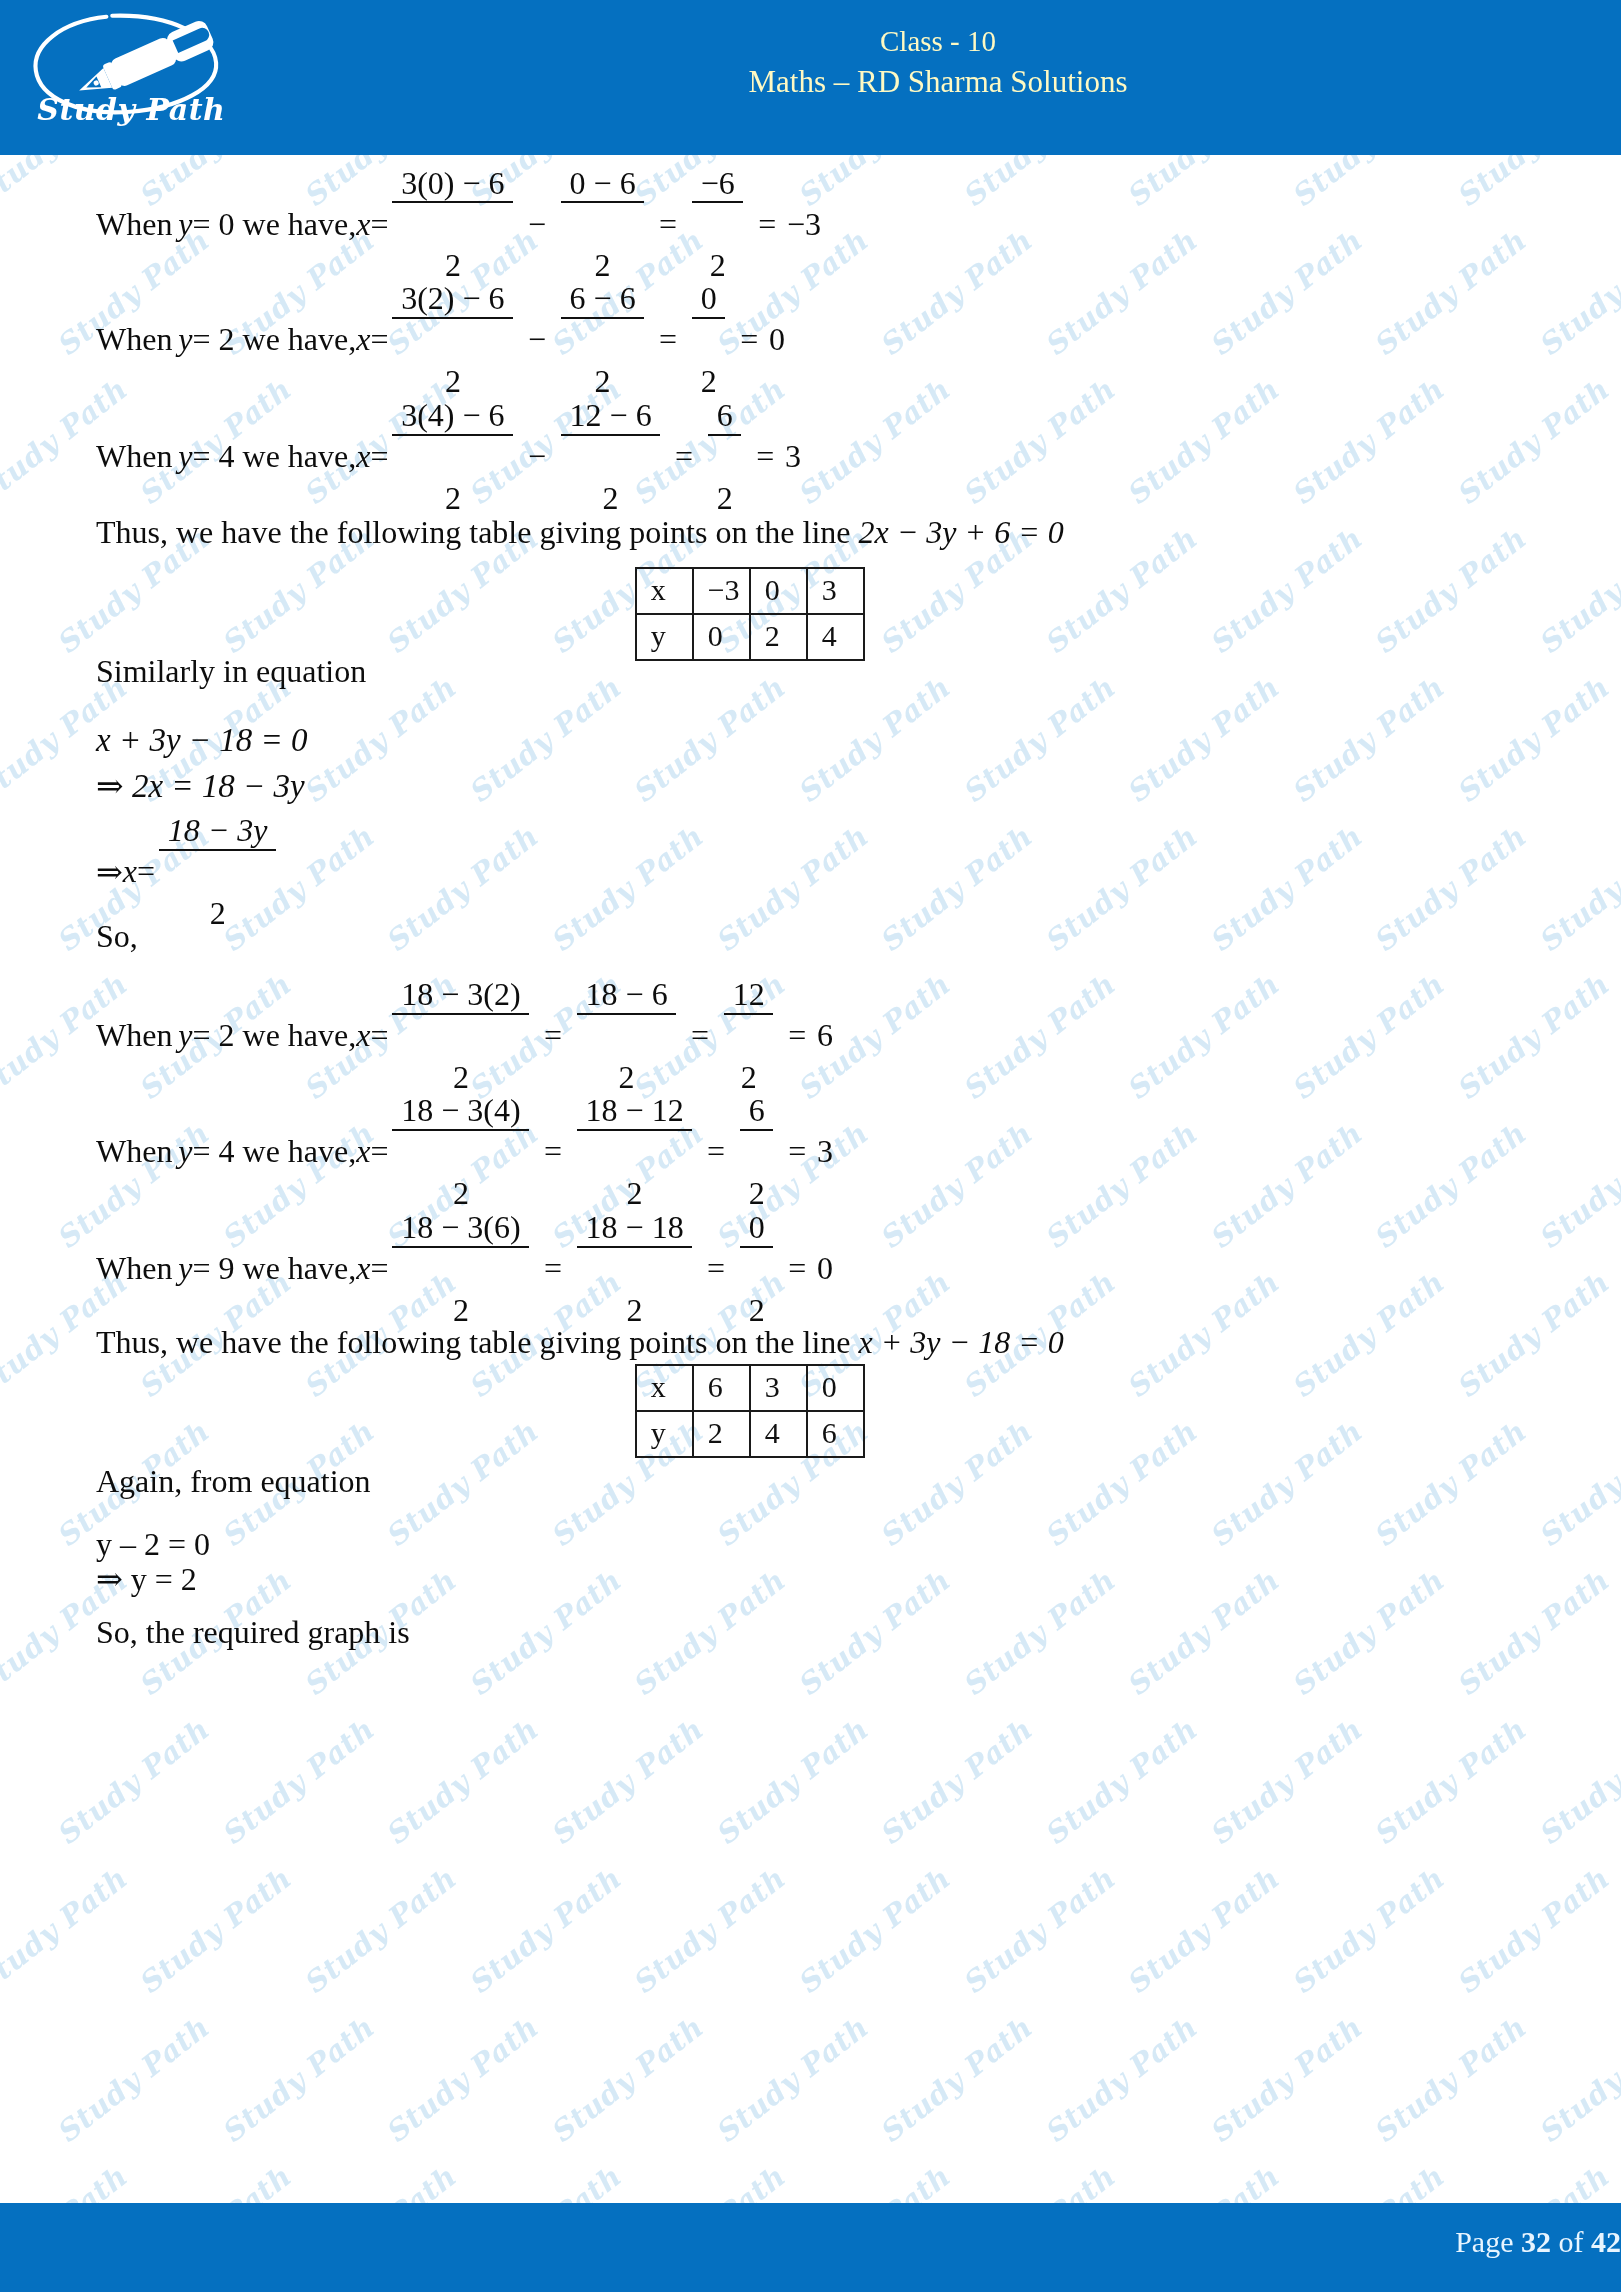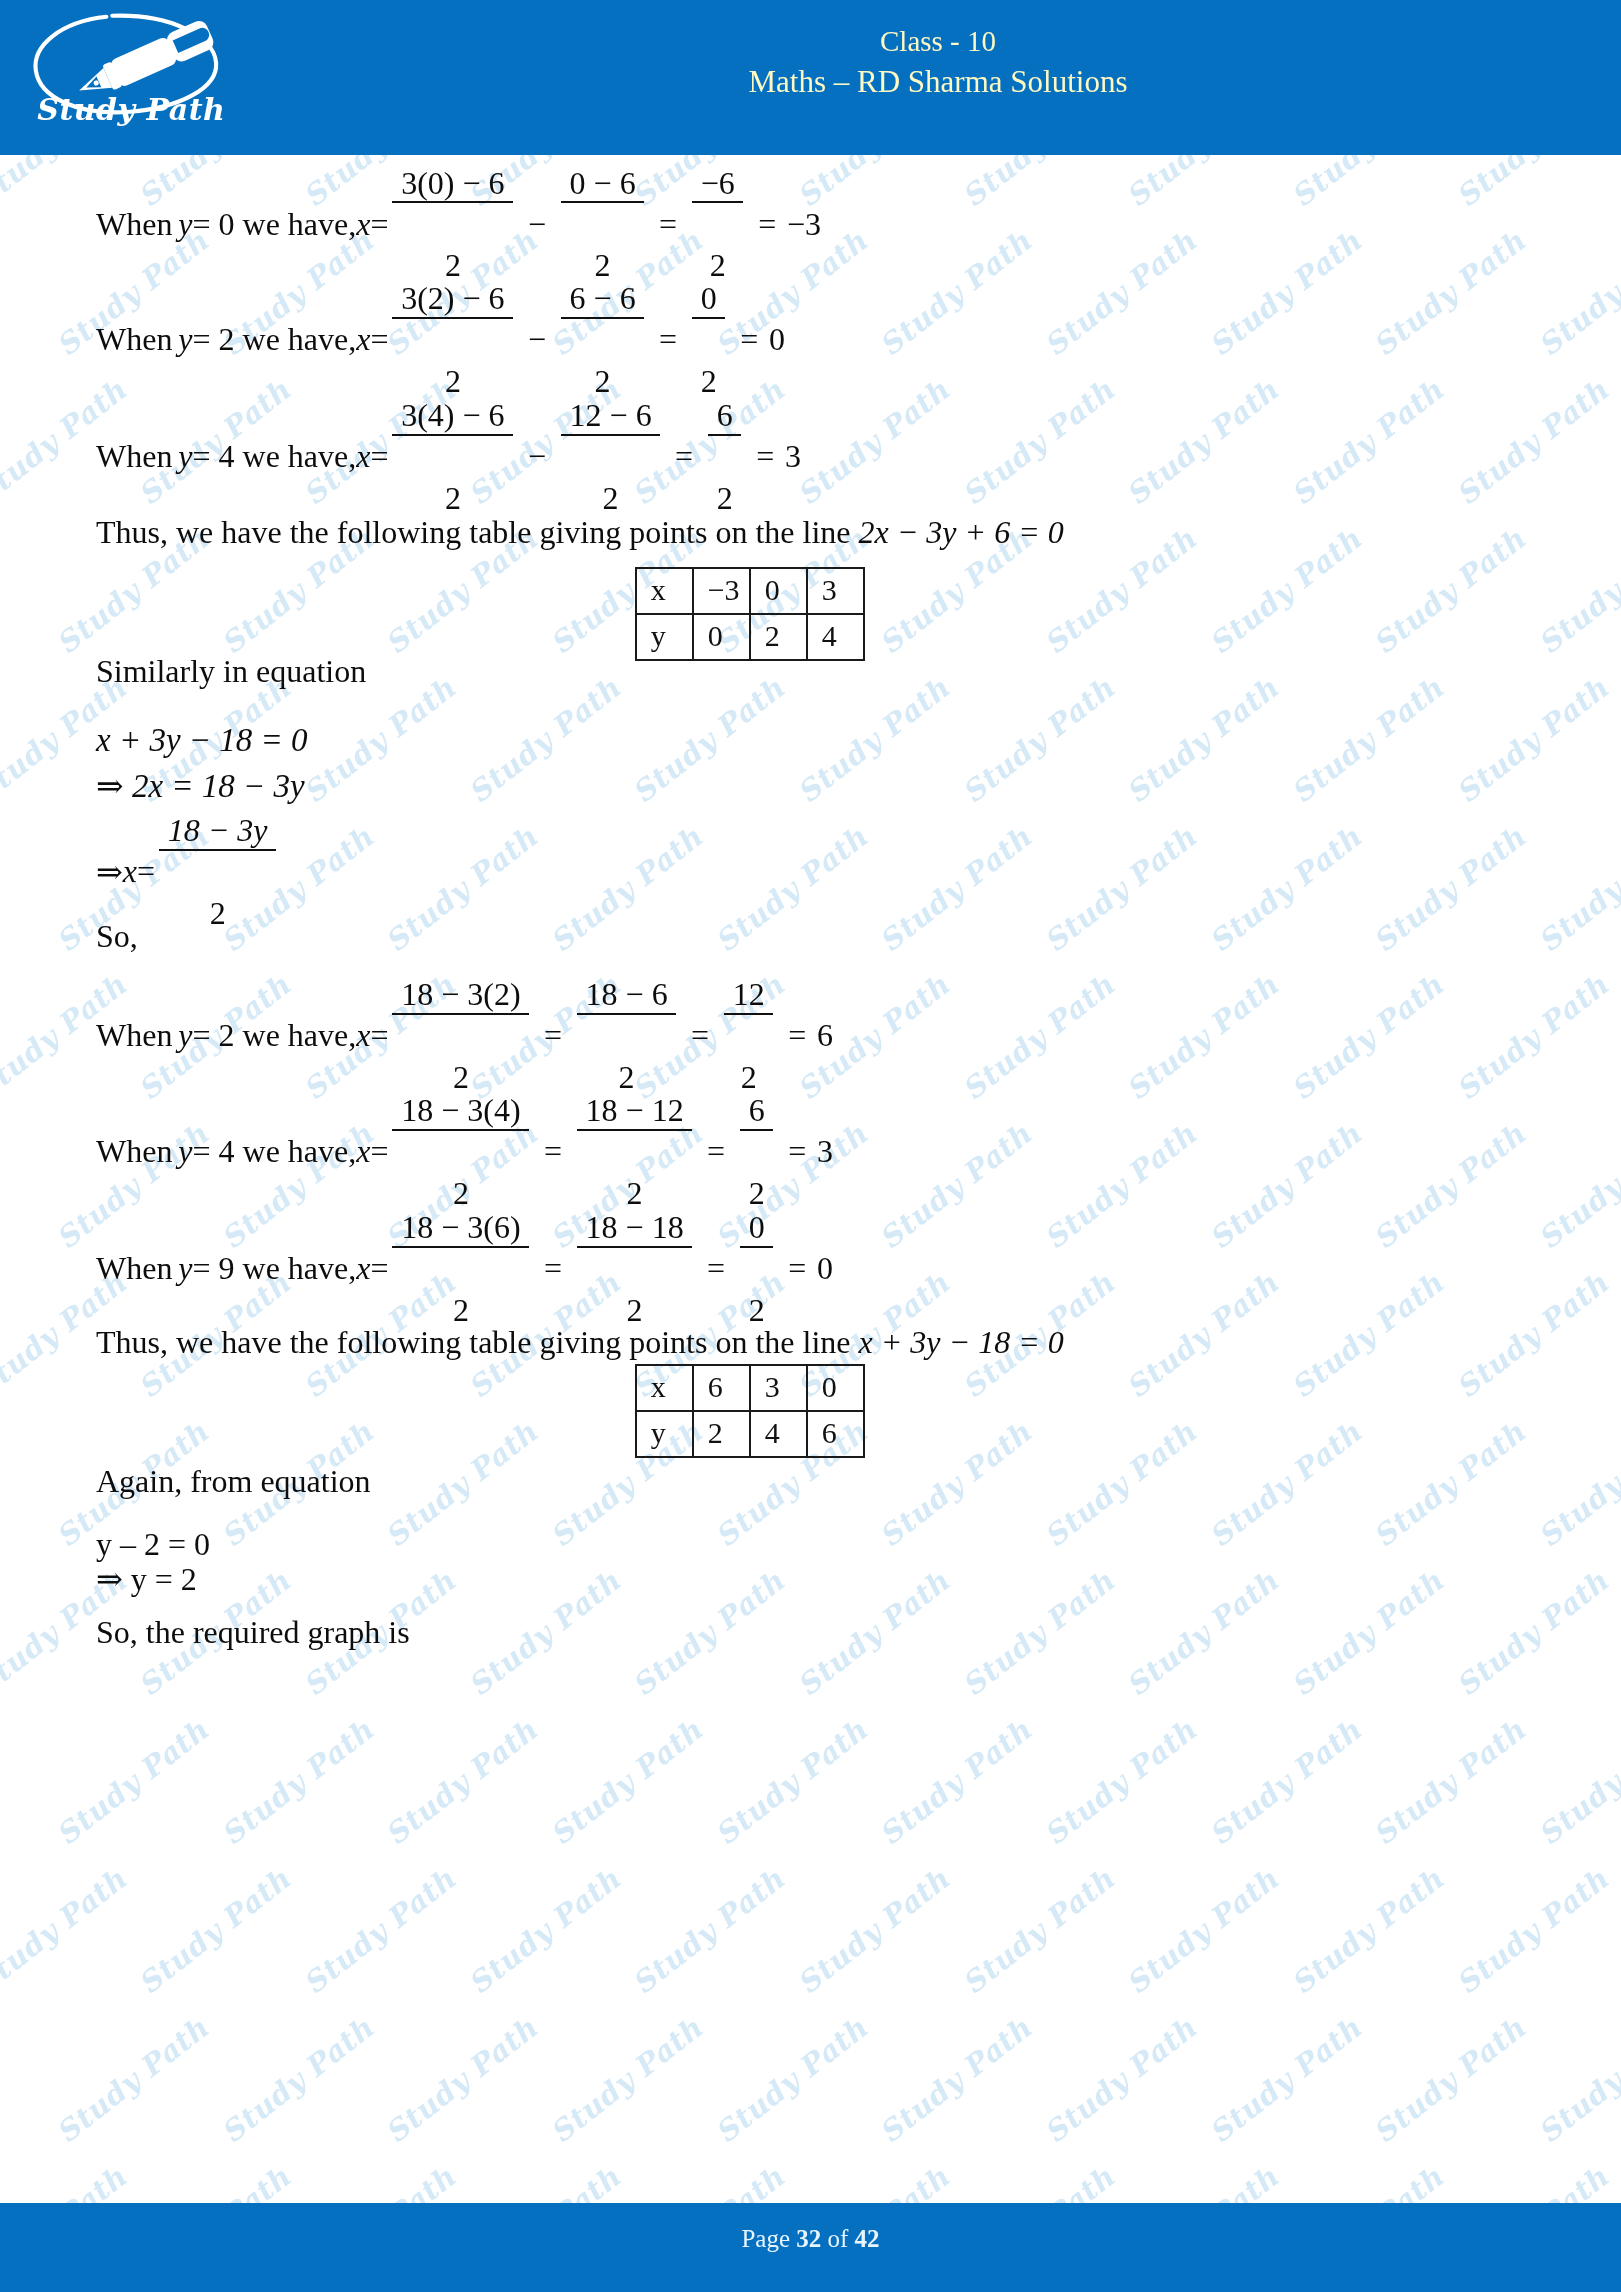--- a/index.html
+++ b/index.html
@@ -154,23 +154,23 @@
     position: absolute;
     left: 0; bottom: 0;
     width: 1621px; height: 90px;
     background: #0570c0;
     color: #e8f5ff;
     z-index: 3;
   }
   #footer-text {
     position: absolute;
     top: 21.6px; left: 0; right: 0;
-    text-align: center;
+    text-align: right;
     font-family: "Liberation Serif", serif;
-    font-size: 25px;
+    font-size: 30px;
   }
   #footer-text b { font-weight: 700; }
 </style>
 </head>
 <body>
 
 <div id="watermark-layer">
     <div class="wm" style="left: -39px; top: -29px; color: rgb(207, 230, 245); transform: rotate(-38deg);">Study Path</div>
     <div class="wm" style="left: 125px; top: -29px; color: rgb(207, 230, 245); transform: rotate(-38deg);">Study Path</div>
     <div class="wm" style="left: 290px; top: -29px; color: rgb(207, 230, 245); transform: rotate(-38deg);">Study Path</div>

